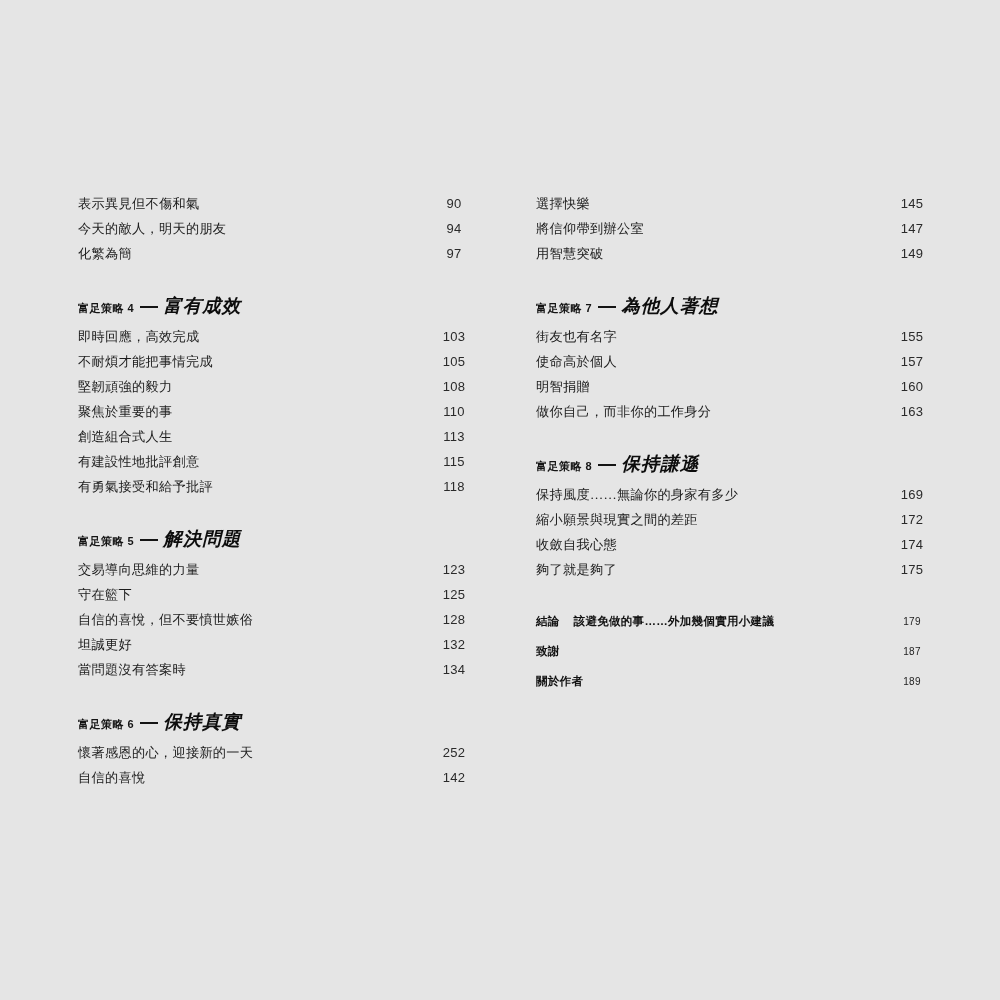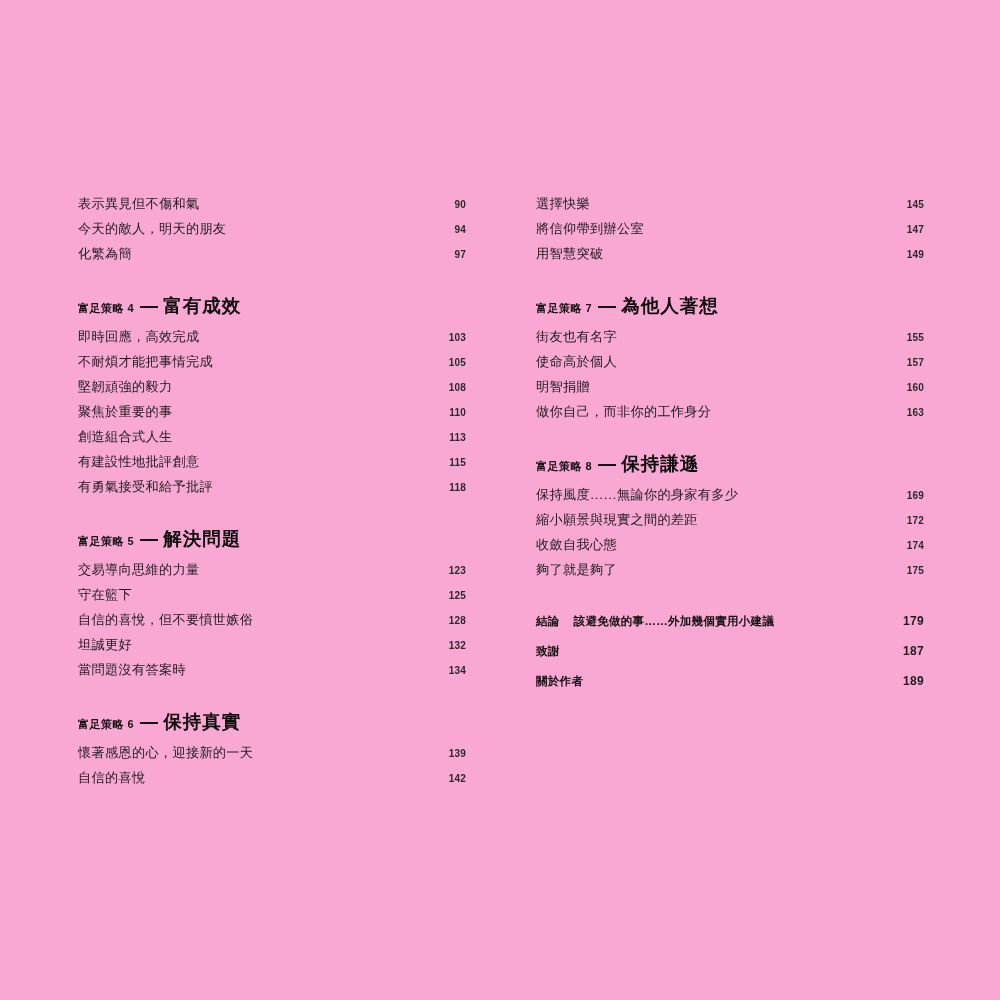--- a/index.html
+++ b/index.html
@@ -14,21 +14,21 @@
     color: #1a1a1a;
     position: relative;
     overflow: hidden;
   }
   .page {
     position: absolute;
     left: 0;
     top: 0;
     width: 1000px;
     height: 1000px;
-    background: #f9a8d4;
+    background: #e5e5e5;
   }
   .columns {
     position: absolute;
     left: 78px;
     top: 195px;
     width: 845px;
     display: flex;
     flex-direction: row;
     gap: 70px;
   }
@@ -47,26 +47,25 @@
     color: #1c1c1c;
   }
   .entry .title {
     white-space: nowrap;
   }
   .entry .filler {
     flex: 1 1 auto;
   }
   .entry .page-no {
     font-family: "Liberation Sans", sans-serif;
-    font-size: 10px;
+    font-size: 13px;
     color: #2a2a2a;
     letter-spacing: 0.2px;
     min-width: 24px;
-    text-align: right;
-    font-weight: bold;
+    text-align: center;
   }
 
   
   .section-head {
     display: flex;
     align-items: baseline;
     margin-top: 23px;
     margin-bottom: 9px;
     height: 26px;
   }
@@ -85,20 +84,21 @@
     margin: 0 5px 0 6px;
     position: relative;
     top: -4px;
   }
   .section-head .name {
     font-family: "Liberation Sans", sans-serif;
     font-size: 18.5px;
     font-weight: bold;
     color: #0d0d0d;
     letter-spacing: 1px;
+    font-style: italic;
   }
 
   
   .tail-block {
     margin-top: 28px;
   }
   .tail-entry {
     display: flex;
     align-items: baseline;
     height: 21px;
@@ -113,25 +113,25 @@
   }
   .tail-entry .gap {
     display: inline-block;
     width: 14px;
   }
   .tail-entry .filler {
     flex: 1 1 auto;
   }
   .tail-entry .page-no {
     font-family: "Liberation Sans", sans-serif;
-    font-size: 12px;
-    font-weight: bold;
+    font-size: 10px;
+    font-weight: normal;
     color: #1d1d1d;
     min-width: 24px;
-    text-align: right;
+    text-align: center;
   }
   .spacer-sm { height: 9px; }
 </style>
 </head>
 <body>
 
 <div class="page">
   <div class="columns">
 
     <div class="column">
@@ -225,21 +225,21 @@
       </div>
 
       <div class="section-head">
         <span class="label">富足策略 6</span>
         <span class="dash"></span>
         <span class="name">保持真實</span>
       </div>
       <div class="entry">
         <span class="title">懷著感恩的心，迎接新的一天</span>
         <span class="filler"></span>
-        <span class="page-no">139</span>
+        <span class="page-no">252</span>
       </div>
       <div class="entry">
         <span class="title">自信的喜悅</span>
         <span class="filler"></span>
         <span class="page-no">142</span>
       </div>
 
     </div>
 
     <div class="column">

